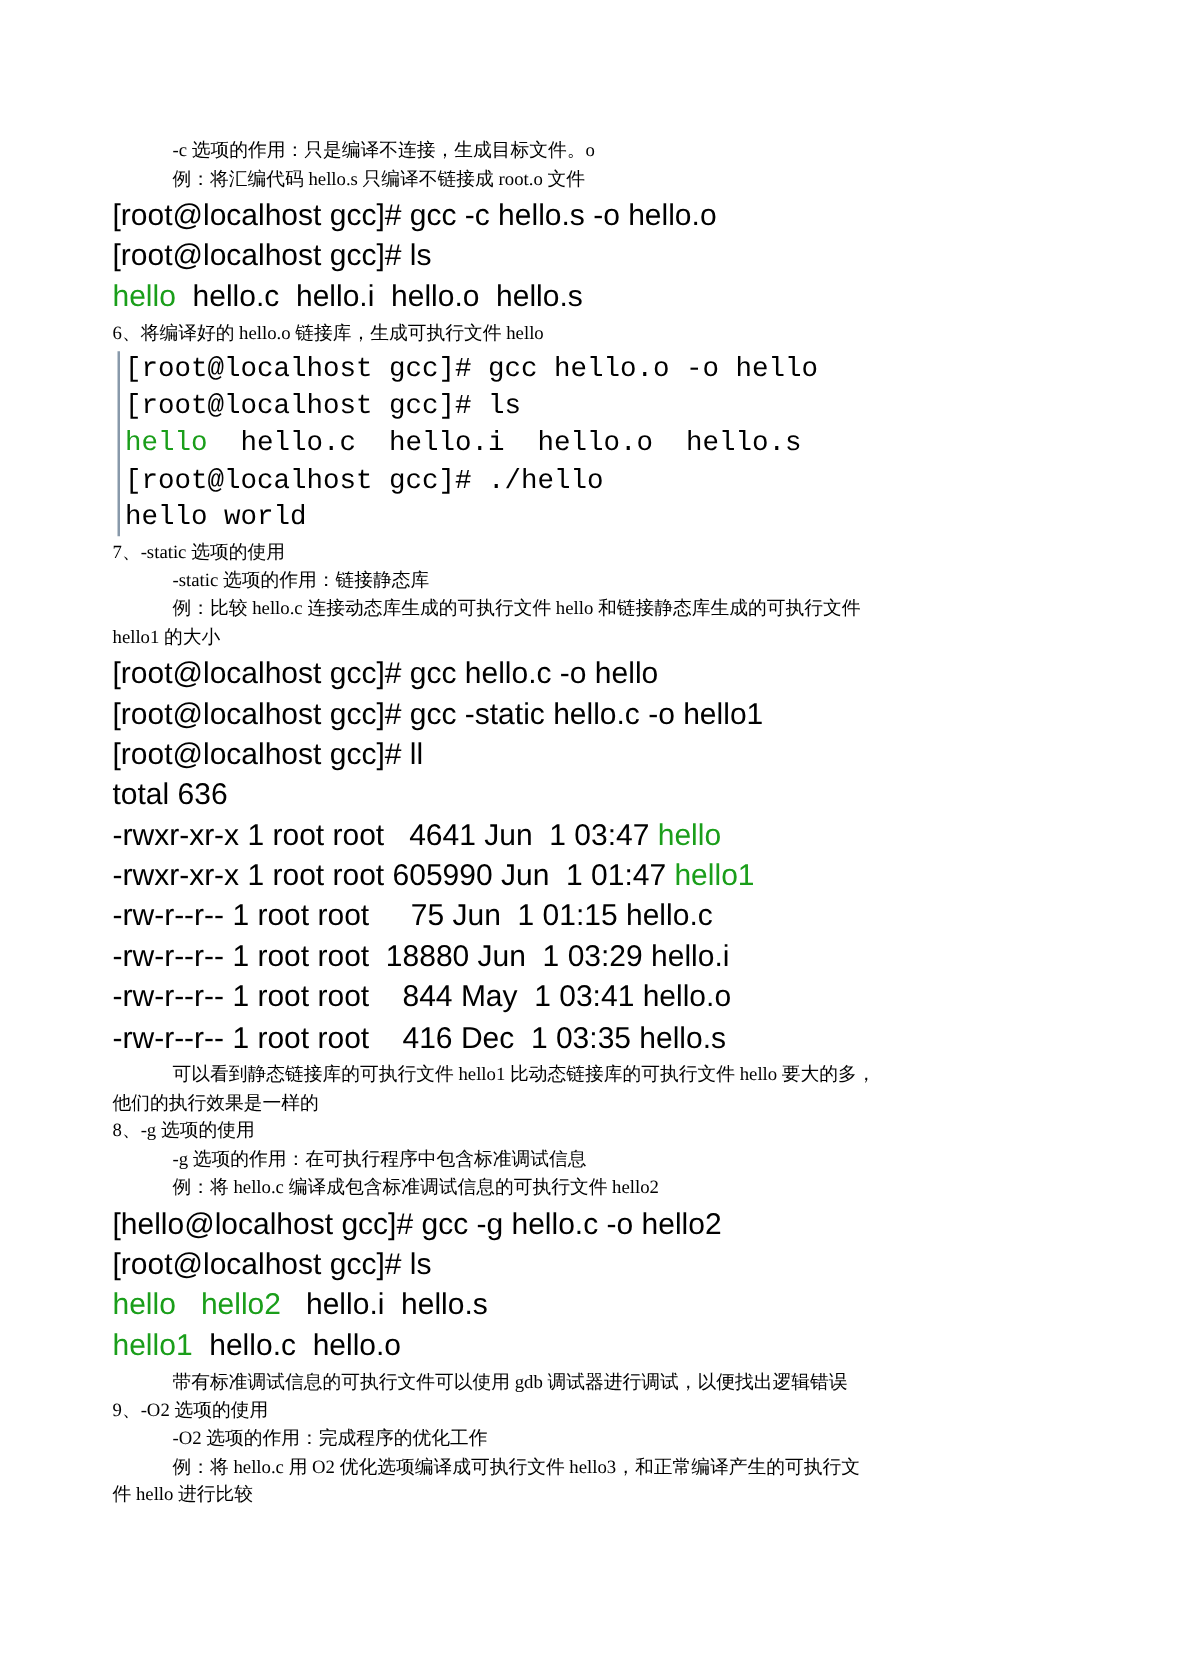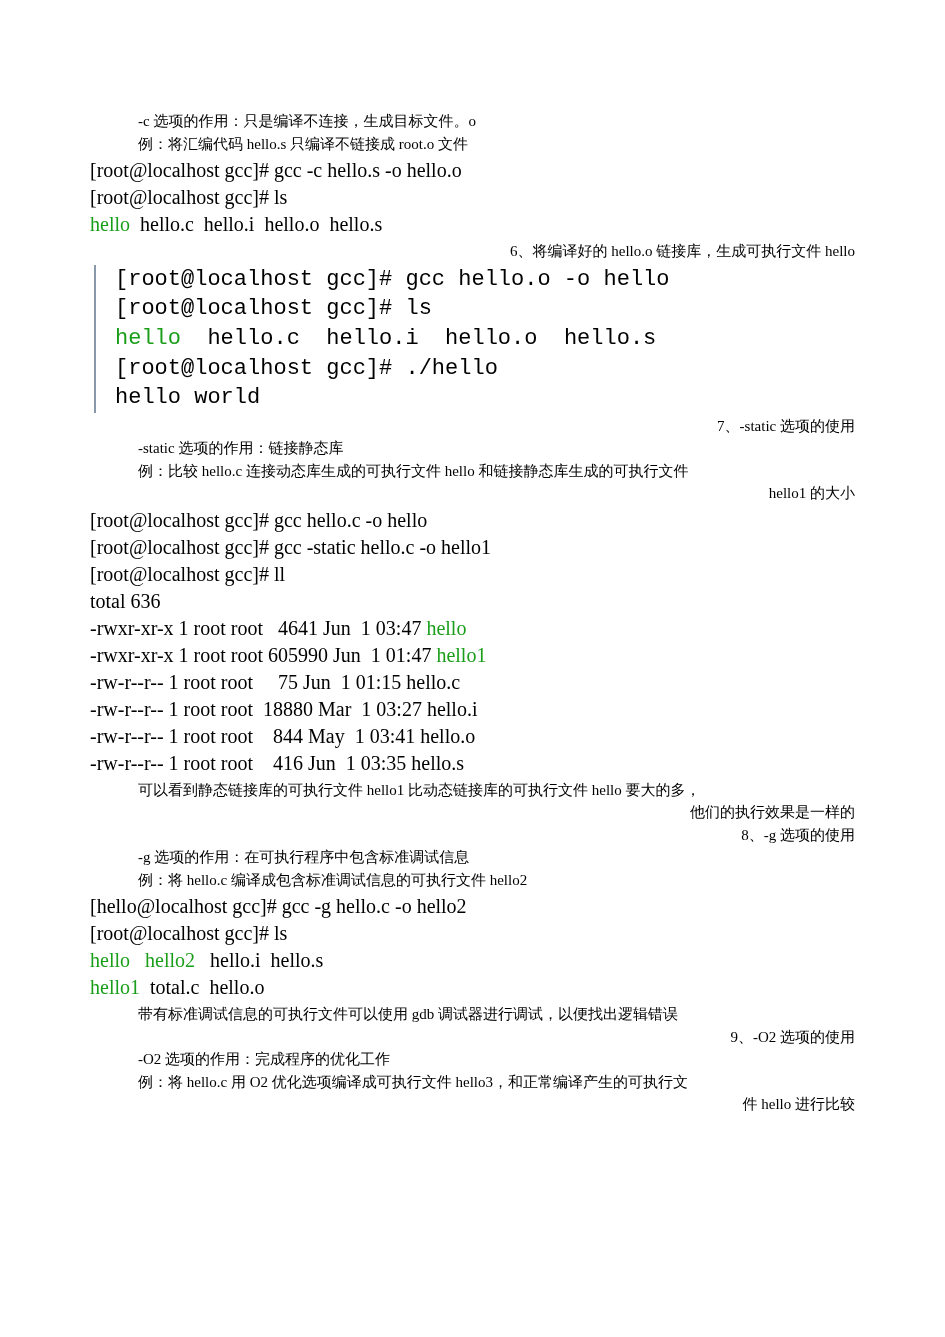--- a/index.html
+++ b/index.html
@@ -8,35 +8,35 @@
     padding: 110px 90px 400px 90px;
     font-family: "Microsoft YaHei", "SimSun", sans-serif;
     font-size: 15px;
     color: #000;
     line-height: 1.5;
     width: 945px;
     box-sizing: border-box;
   }
   .cn { font-family: "SimSun", serif; font-size: 15px; }
   .indent1 { padding-left: 48px; }
-  .noindent { padding-left: 0; text-align: right; }
+  .noindent { padding-left: 0; }
   .term-block {
-    font-family: Liberation Serif, serif;
-    font-size: 20px;
+    font-family: Liberation Sans, sans-serif;
+    font-size: 24px;
     white-space: pre;
     line-height: 1.35;
     margin: 2px 0 2px 0;
   }
   .term-block-big {
     font-family: "Courier New", monospace;
     font-size: 22px;
     white-space: pre;
     line-height: 1.35;
     border-left: 2px solid #8899aa;
-    padding-left: 19px;
+    padding-left: 4px;
     margin: 2px 0 2px 4px;
   }
   .green { color: #1a9e1a; }
 </style>
 </head>
 <body>
 
 <div class="cn indent1">-c 选项的作用：只是编译不连接，生成目标文件。o</div>
 <div class="cn indent1">例：将汇编代码 hello.s 只编译不链接成 root.o 文件</div>
 <div class="term-block"><span>[root@localhost gcc]# gcc -c hello.s -o hello.o</span>
@@ -54,31 +54,31 @@
 <div class="cn indent1">-static 选项的作用：链接静态库</div>
 <div class="cn indent1">例：比较 hello.c 连接动态库生成的可执行文件 hello 和链接静态库生成的可执行文件</div>
 <div class="cn noindent">hello1 的大小</div>
 <div class="term-block"><span>[root@localhost gcc]# gcc hello.c -o hello</span>
 <span>[root@localhost gcc]# gcc -static hello.c -o hello1</span>
 <span>[root@localhost gcc]# ll</span>
 <span>total 636</span>
 <span>-rwxr-xr-x 1 root root   4641 Jun  1 03:47 </span><span class="green">hello</span>
 <span>-rwxr-xr-x 1 root root 605990 Jun  1 01:47 </span><span class="green">hello1</span>
 <span>-rw-r--r-- 1 root root     75 Jun  1 01:15 hello.c</span>
-<span>-rw-r--r-- 1 root root  18880 Mar  1 03:27 hello.i</span>
+<span>-rw-r--r-- 1 root root  18880 Jun  1 03:29 hello.i</span>
 <span>-rw-r--r-- 1 root root    844 May  1 03:41 hello.o</span>
-<span>-rw-r--r-- 1 root root    416 Jun  1 03:35 hello.s</span></div>
+<span>-rw-r--r-- 1 root root    416 Dec  1 03:35 hello.s</span></div>
 <div class="cn indent1">可以看到静态链接库的可执行文件 hello1 比动态链接库的可执行文件 hello 要大的多，</div>
 <div class="cn noindent">他们的执行效果是一样的</div>
 
 <div class="cn noindent">8、-g 选项的使用</div>
 <div class="cn indent1">-g 选项的作用：在可执行程序中包含标准调试信息</div>
 <div class="cn indent1">例：将 hello.c 编译成包含标准调试信息的可执行文件 hello2</div>
 <div class="term-block"><span>[hello@localhost gcc]# gcc -g hello.c -o hello2</span>
 <span>[root@localhost gcc]# ls</span>
 <span class="green">hello</span><span>   </span><span class="green">hello2</span><span>   hello.i  hello.s</span>
-<span class="green">hello1</span><span>  total.c  hello.o</span></div>
+<span class="green">hello1</span><span>  hello.c  hello.o</span></div>
 <div class="cn indent1">带有标准调试信息的可执行文件可以使用 gdb 调试器进行调试，以便找出逻辑错误</div>
 
 <div class="cn noindent">9、-O2 选项的使用</div>
 <div class="cn indent1">-O2 选项的作用：完成程序的优化工作</div>
 <div class="cn indent1">例：将 hello.c 用 O2 优化选项编译成可执行文件 hello3，和正常编译产生的可执行文</div>
 <div class="cn noindent">件 hello 进行比较</div>
 
 </body></html>

